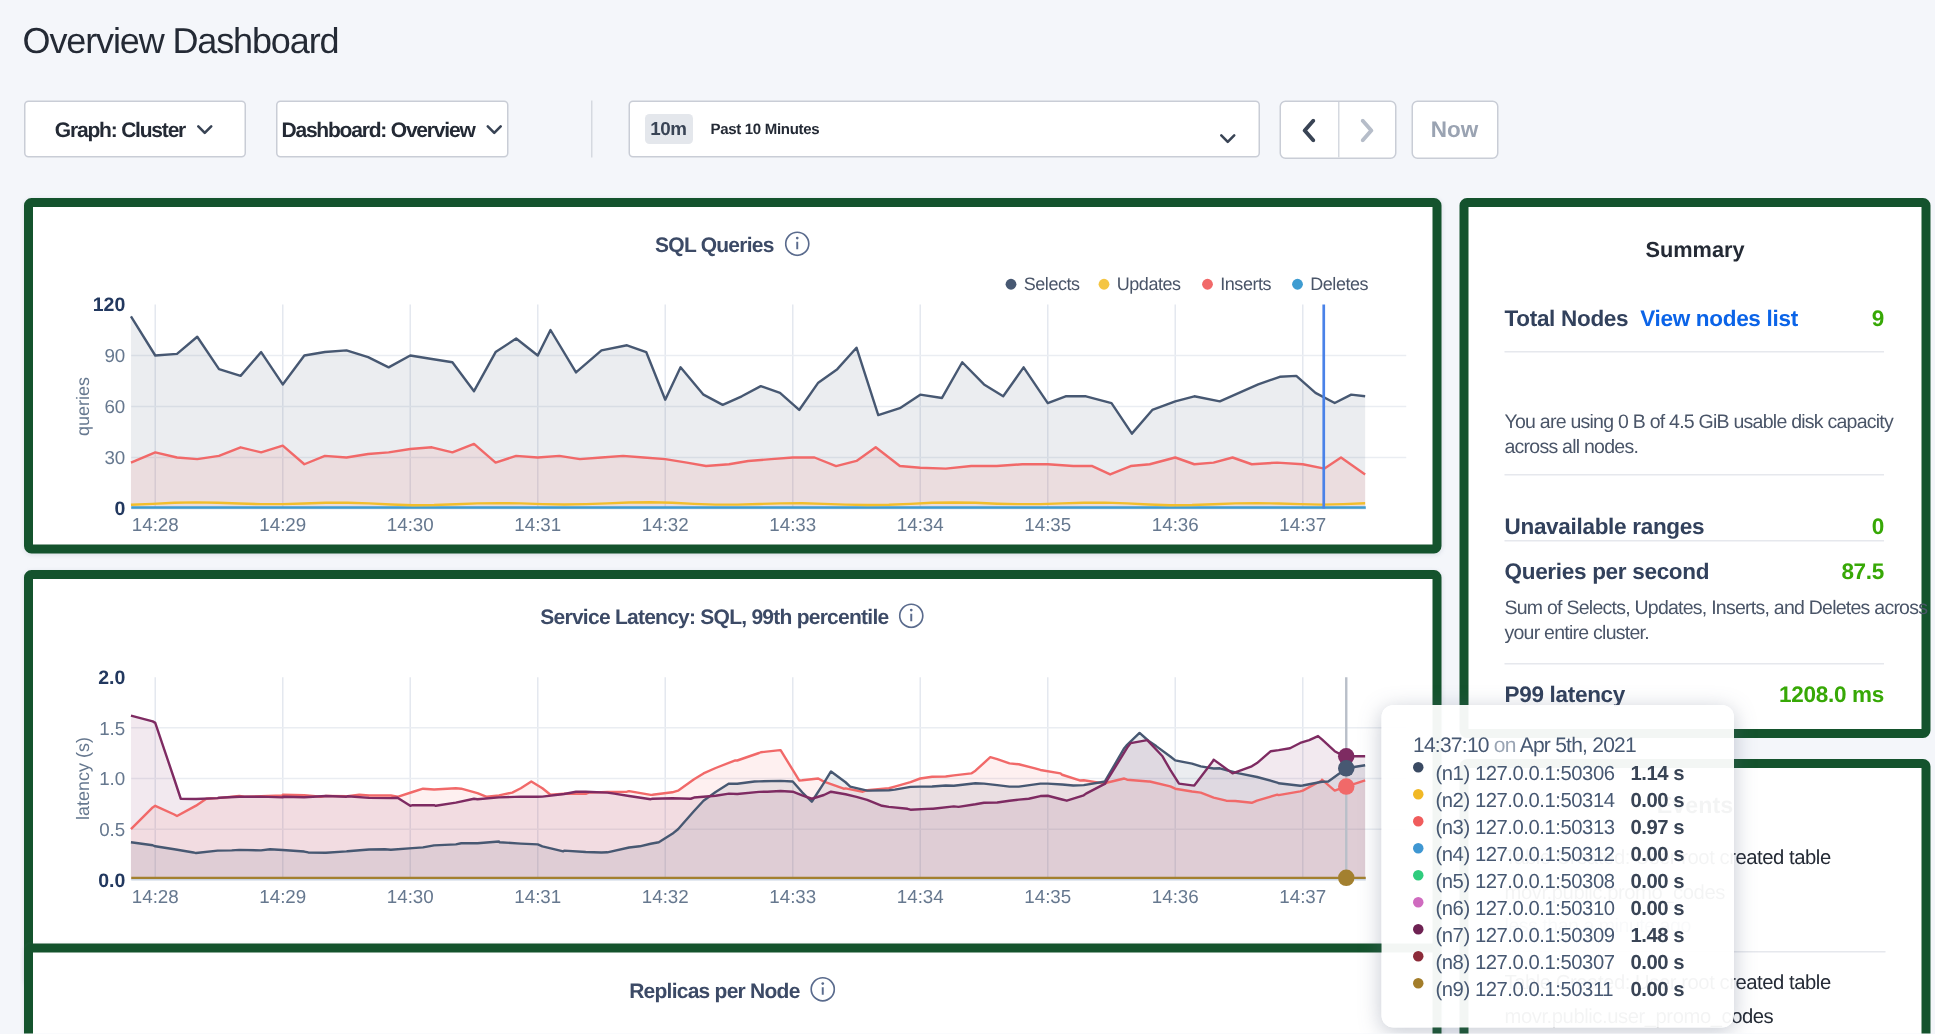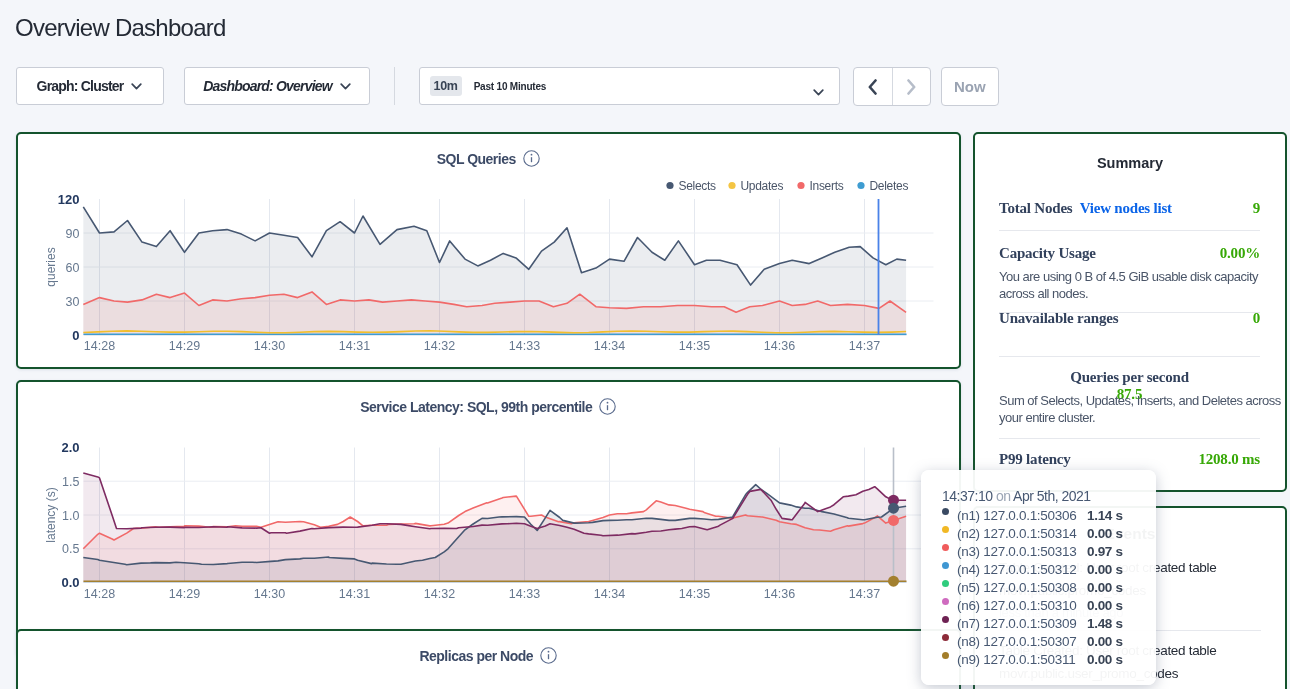--- a/index.html
+++ b/index.html
@@ -1,25 +1,25 @@
 <!DOCTYPE html>
 <html><head><meta charset="utf-8"><style>
 * { margin:0; padding:0; box-sizing:border-box; }
 html,body { width:1290px; height:689px; overflow:hidden; background:#f4f6fa;
   font-family:"Liberation Sans", sans-serif; position:relative; }
 .abs { position:absolute; }
-.card { position:absolute; background:#fff; border:2px solid #14532d; border-radius:5px;
+.card { position:absolute; background:#fff; border:6px solid #14532d; border-radius:5px;
   box-shadow:0 1px 3px rgba(138,148,168,0.22); }
 h1 { position:absolute; left:15px; top:14px; font-size:24px; font-weight:400; color:#242a35; letter-spacing:-0.75px; }
 .btn { position:absolute; background:#fff; border:1px solid #c9cdd6; border-radius:3px; height:38px; top:67px;
   display:flex; align-items:center; justify-content:center; gap:8px; font-size:14px; font-weight:bold; color:#242a35; letter-spacing:-0.8px;}
 .ctitle { position:absolute; width:100%; top:13px; text-align:center; font-size:14px; font-weight:bold; color:#3c4a66; letter-spacing:-0.5px;}
 .ctitle .info { position:relative; top:3px; margin-left:7px; }
 .srow { position:absolute; left:24px; right:25px; display:flex; justify-content:space-between; align-items:center;
-  font-size:15px; font-weight:bold; color:#32415c; letter-spacing:-0.2px;font-family:Liberation Serif, serif;}
+  font-size:15px; font-weight:bold; color:#32415c; letter-spacing:-0.2px;}
 .srow .green { color:#37a806; }
 .sdesc { position:absolute; left:24px; right:-20px; font-size:13px; color:#4a5568; line-height:17.2px; letter-spacing:-0.5px;}
 .shr { position:absolute; left:24px; right:25px; border-top:1px solid #e6e8ed; }
 .tooltip { position:absolute; left:921px; top:470px; width:235px; height:215px;
   background:rgba(255,255,255,0.95); border-radius:8px; box-shadow:0 3px 14px rgba(90,100,125,0.35); z-index:5; }
 .ttime { position:absolute; left:21px; top:18px; font-size:14px; color:#475872; letter-spacing:-0.5px;}
 .ttime .on { color:#9aa5b4; }
 .trow { display:flex; align-items:flex-start; height:18px; font-size:13.5px; color:#475872; letter-spacing:-0.3px;}
 .trows { position:absolute; left:21px; top:38px; right:10px; }
 .tdot { width:7px; height:7px; border-radius:50%; margin-right:8px; flex:none; }
@@ -27,21 +27,21 @@
 .tval { font-weight:bold; color:#394455; margin-left:4px; }
 .ts { font-weight:bold; color:#394455; }
 .ev-item { position:absolute; left:24px; right:10px; font-size:13.5px; color:#242a35; line-height:22.5px; letter-spacing:-0.3px; }
 .ev-time { color:#8e97a5; font-size:13px; }
 </style></head>
 <body>
 <h1>Overview Dashboard</h1>
 <div class="btn" style="left:15.5px; width:148px;">Graph: Cluster <svg width="11" height="7" viewBox="0 0 11 7">
       <polyline points="1.2,1.2 5.5,5.6 9.8,1.2" fill="none" stroke="#394455" stroke-width="1.7" stroke-linecap="round" stroke-linejoin="round"></polyline>
     </svg></div>
-<div class="btn" style="left:184px; width:186px;font-style:italic;">Dashboard: Overview <svg width="11" height="7" viewBox="0 0 11 7">
+<div class="btn" style="left:184px; width:155px;">Dashboard: Overview <svg width="11" height="7" viewBox="0 0 11 7">
       <polyline points="1.2,1.2 5.5,5.6 9.8,1.2" fill="none" stroke="#394455" stroke-width="1.7" stroke-linecap="round" stroke-linejoin="round"></polyline>
     </svg></div>
 <div class="abs" style="left:394px; top:67px; width:1px; height:38px; background:#d5d9e0;"></div>
 <div class="btn" style="left:418.5px; width:421.5px; justify-content:flex-start; padding-left:10px;">
   <span style="background:#e4e7ec; border-radius:3px; font-size:12.5px; padding:3px 4px; color:#394455; letter-spacing:-0.3px;">10m</span>
   <span style="font-size:10px; margin-left:4px; letter-spacing:-0.2px;">Past 10 Minutes</span>
   <span style="position:absolute; right:15px; top:15px;"><svg width="11" height="7" viewBox="0 0 11 7">
         <polyline points="1.2,1.2 5.5,5.6 9.8,1.2" fill="none" stroke="#394455" stroke-width="1.7" stroke-linecap="round" stroke-linejoin="round"></polyline>
       </svg></span>
 </div>
@@ -172,32 +172,28 @@
         </svg></span></div>
 </div>
 
 <div class="card" style="left:973px; top:132px; width:314px; height:360px; box-shadow:none;">
   <div style="position:absolute; top:21px; width:100%; text-align:center; font-size:14.5px; font-weight:bold; color:#242a35;">Summary</div>
   <div class="srow" style="top:66px;">
       <span>Total Nodes&nbsp;&nbsp;<a style="color:#0b64e8;">View nodes list</a></span>
       <span class="green">9</span>
     </div>
   <div class="shr" style="top:95.5px;"></div>
-  <div class="srow" style="top:111px;">
-      <span>Capacity Usage</span>
-      <span class="green">0.00%</span>
-    </div>
   <div class="sdesc" style="top:133.5px;">You are using 0 B of 4.5 GiB usable disk capacity<br>across all nodes.</div>
   <div class="shr" style="top:178px;"></div>
-  <div class="srow" style="top:176px;">
+  <div class="srow" style="top:205px;">
       <span>Unavailable ranges</span>
       <span class="green">0</span>
     </div>
   <div class="shr" style="top:222px;"></div>
-  <div class="srow" style="top:235px;flex-direction:column;">
+  <div class="srow" style="top:235px;">
       <span>Queries per second</span>
       <span class="green">87.5</span>
     </div>
   <div class="sdesc" style="top:258px;">Sum of Selects, Updates, Inserts, and Deletes across<br>your entire cluster.</div>
   <div class="shr" style="top:304px;"></div>
   <div class="srow" style="top:317px;">
       <span>P99 latency</span>
       <span class="green">1208.0 ms</span>
     </div>
 </div>

